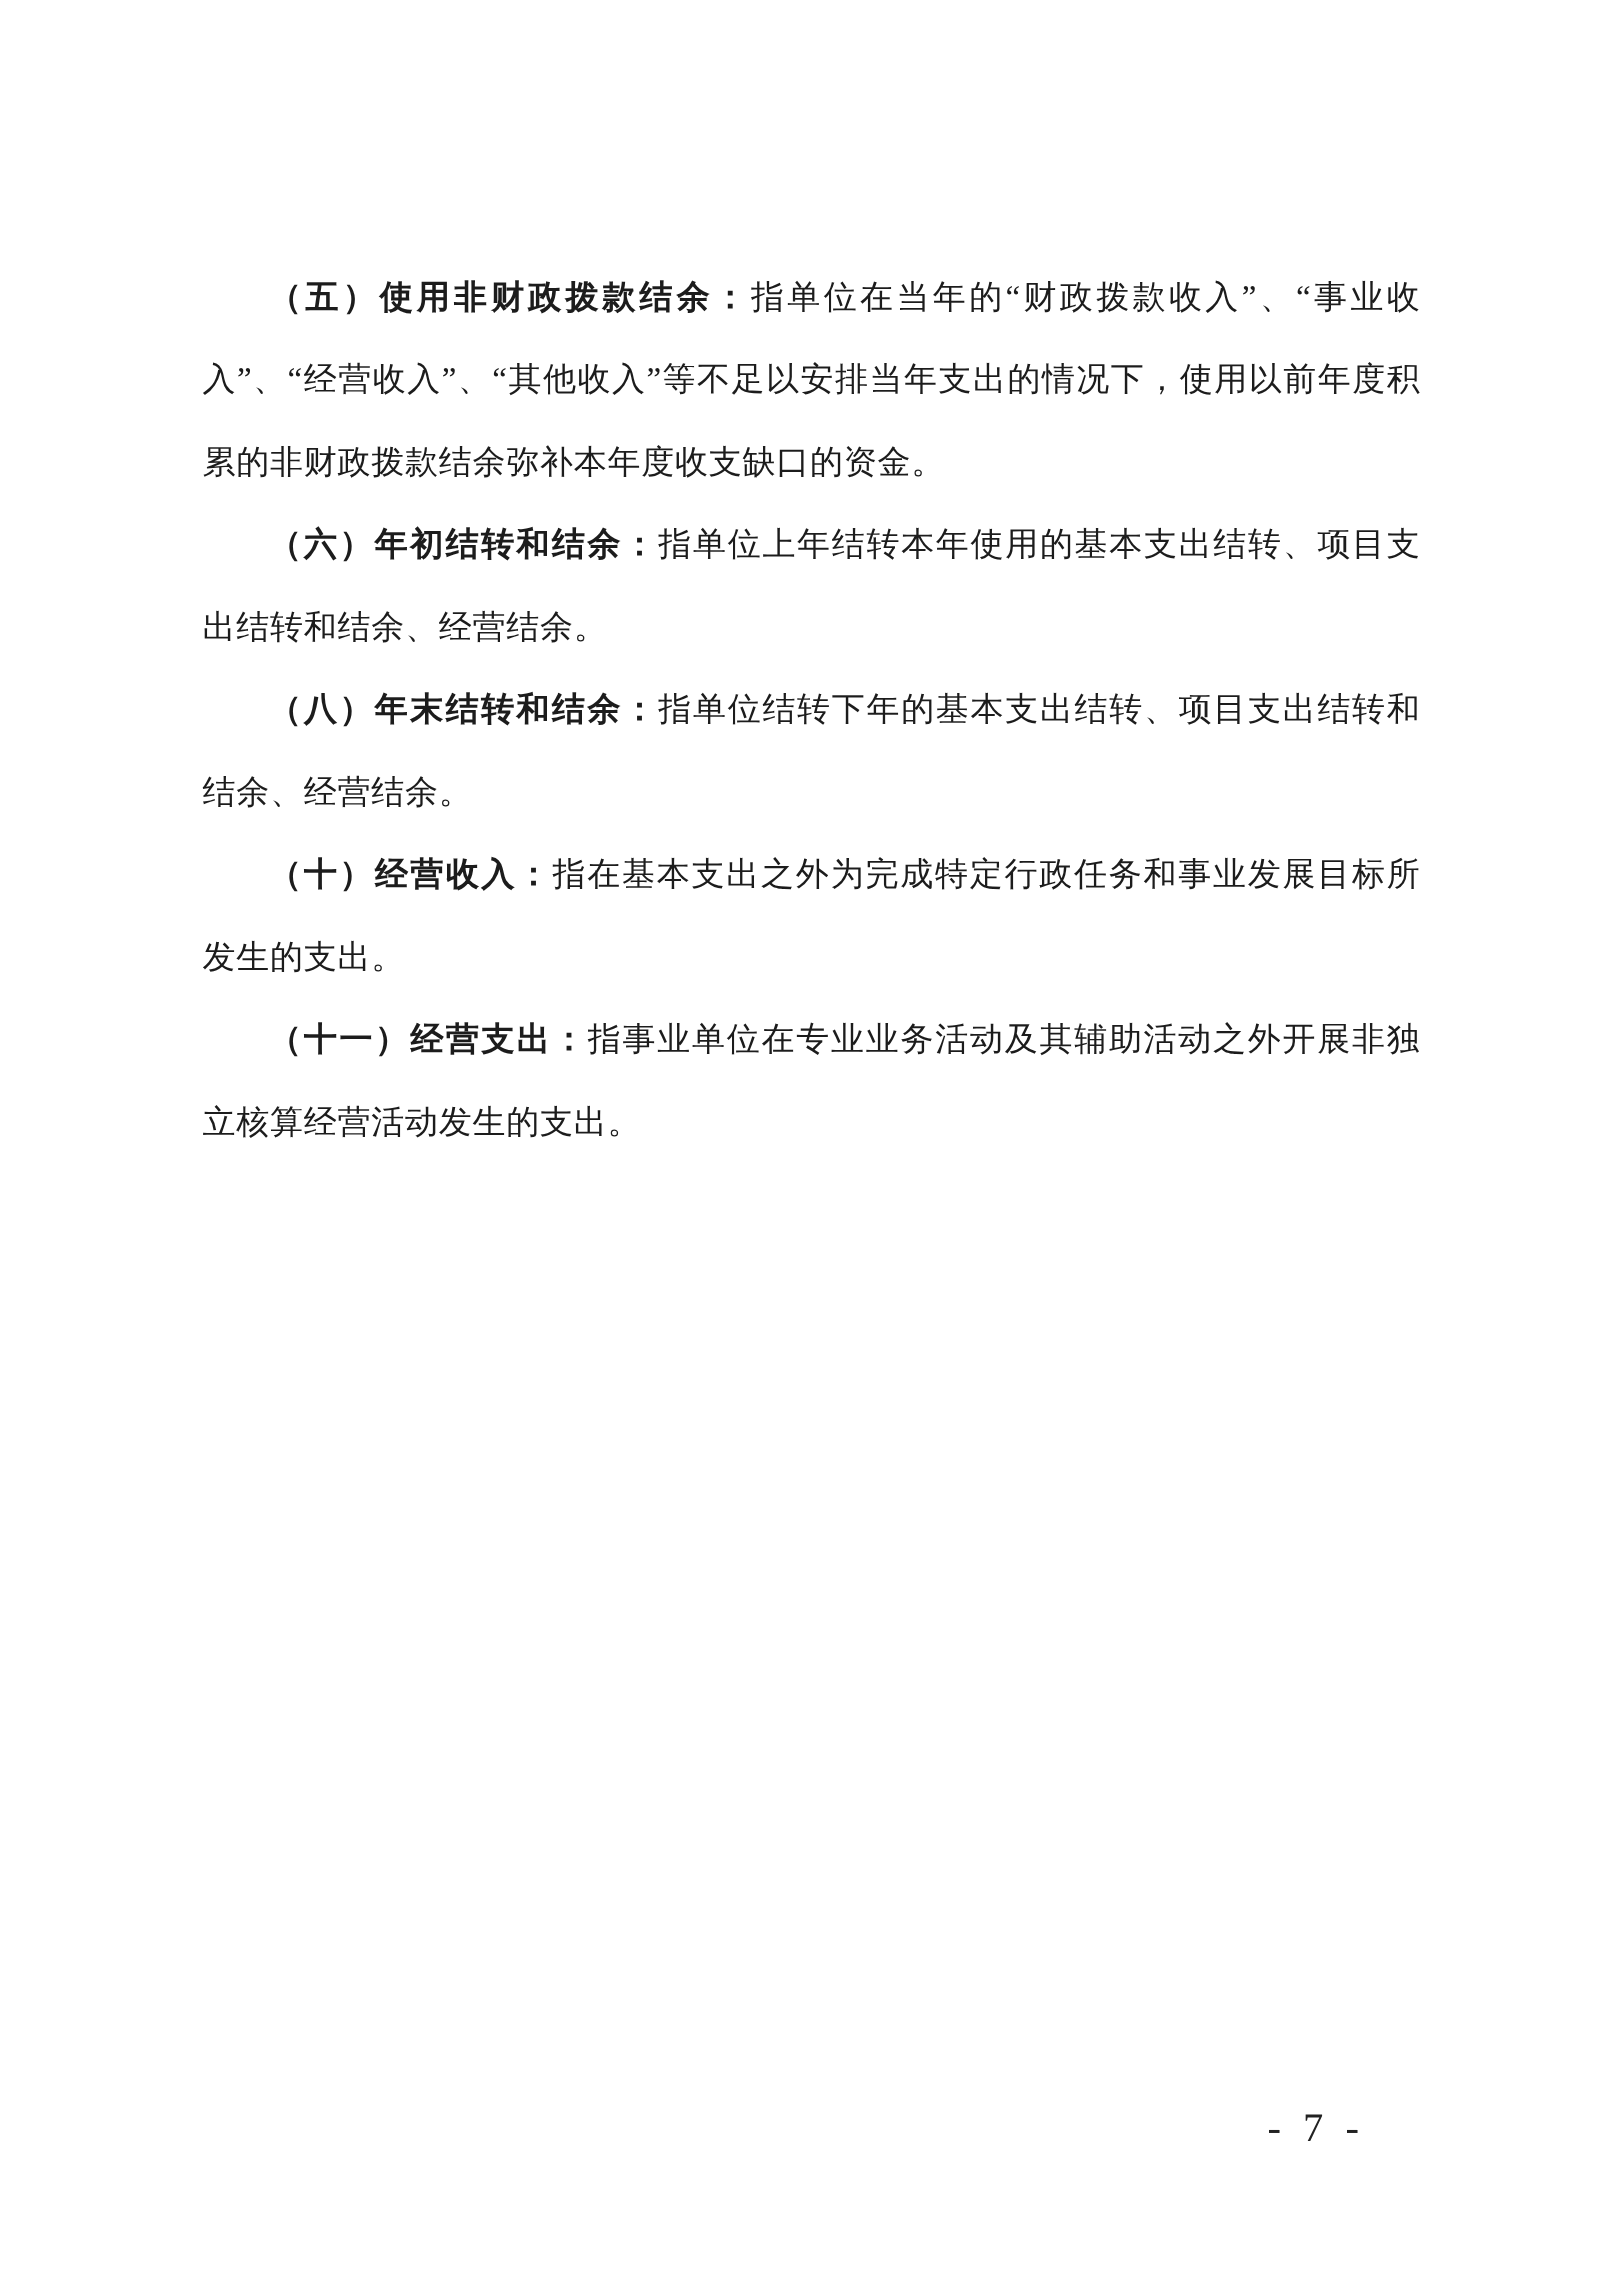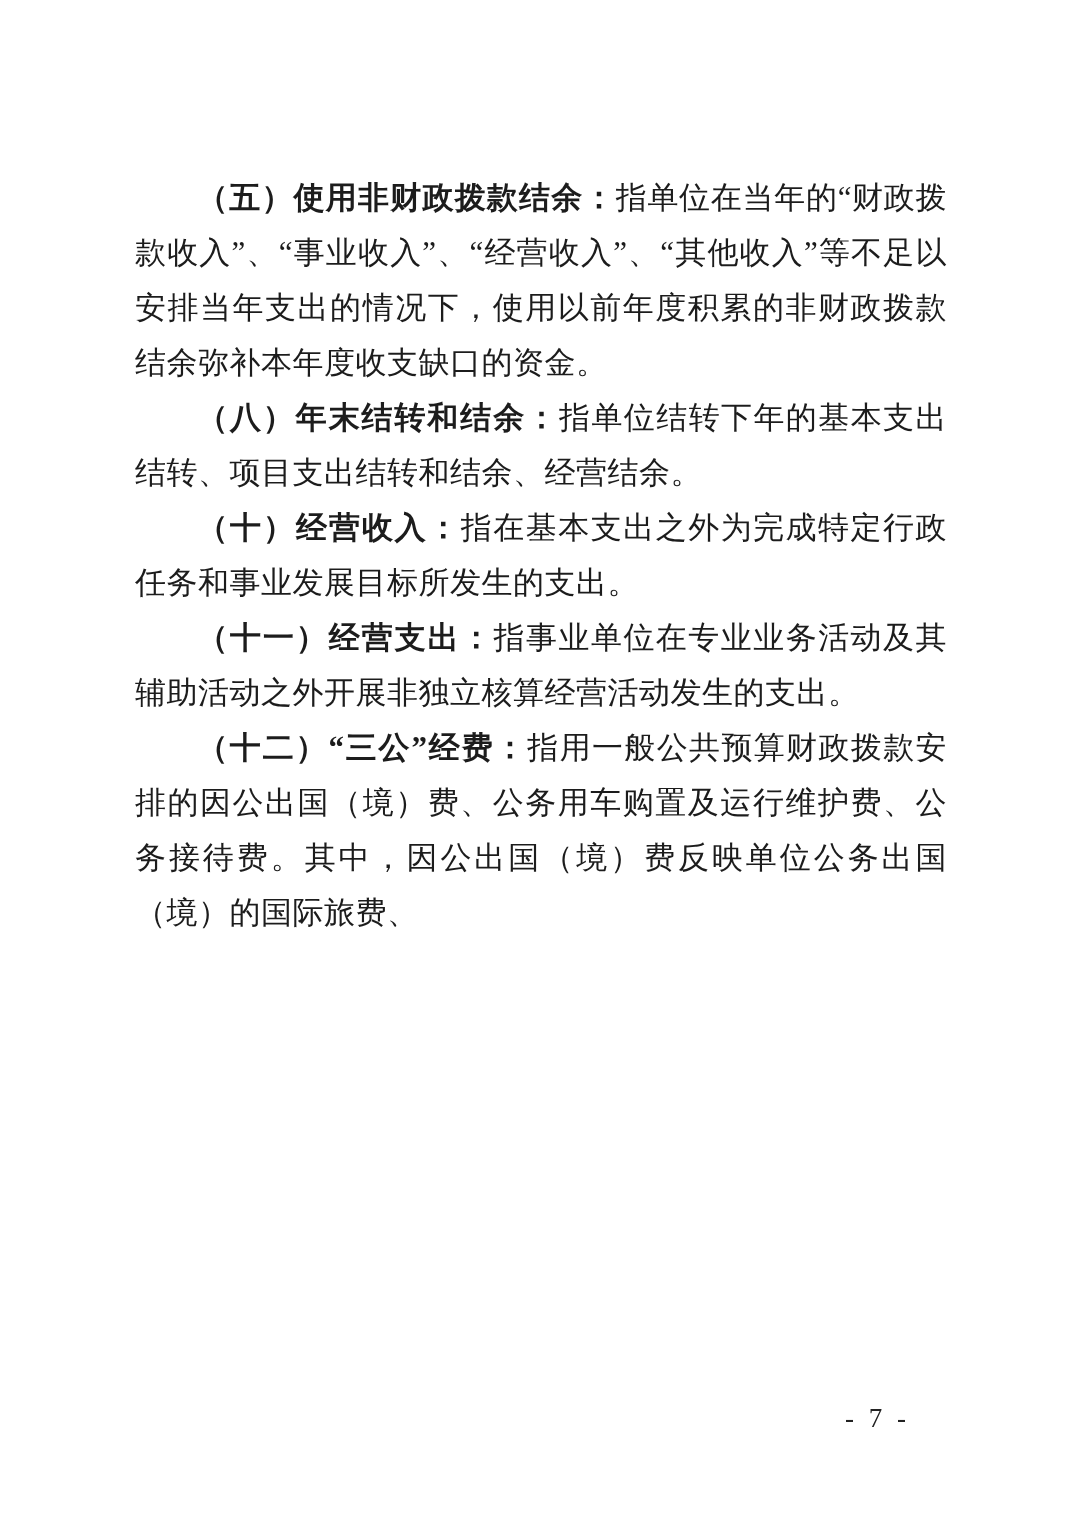--- a/index.html
+++ b/index.html
@@ -22,21 +22,21 @@
   }
   .content {
     position: absolute;
     left: 135px;
     top: 170px;
     width: 812px;
   }
   .content p {
     margin: 0;
     padding: 0;
-    font-size: 31px;
+    font-size: 22px;
     line-height: 55px;
     text-indent: 2em;
     text-align: justify;
     text-justify: inter-character;
     letter-spacing: 0.5px;
   }
   .content p b {
     font-weight: 700;
     letter-spacing: 1px;
   }
@@ -57,36 +57,36 @@
 <body>
 
 <div class="page">
 
   <div class="content">
 
     <p>
       <b>（五）使用非财政拨款结余：</b><span>指单位在当年的“财政拨款收入”、“事业收入”、“经营收入”、“其他收入”等不足以安排当年支出的情况下，使用以前年度积累的非财政拨款结余弥补本年度收支缺口的资金。</span>
     </p>
 
+    <p>
+      <b>（六）年初结转和结余：</b><span>指单位上年结转本年使用的基本支出结转、项目支出结转和结余、经营结余。</span>
+    </p>
 
 
     <p>
       <b>（八）年末结转和结余：</b><span>指单位结转下年的基本支出结转、项目支出结转和结余、经营结余。</span>
     </p>
 
 
     <p>
       <b>（十）经营收入：</b><span>指在基本支出之外为完成特定行政任务和事业发展目标所发生的支出。</span>
     </p>
 
     <p>
       <b>（十一）经营支出：</b><span>指事业单位在专业业务活动及其辅助活动之外开展非独立核算经营活动发生的支出。</span>
     </p>
 
-    <p>
-      <b>（十二）“三公”经费：</b><span>指用一般公共预算财政拨款安排的因公出国（境）费、公务用车购置及运行维护费、公务接待费。其中，因公出国（境）费反映单位公务出国（境）的国际旅费、</span>
-    </p>
 
   </div>
 
   <div class="page-number">- 7 -</div>
 
 </div>
 
 </body></html>

